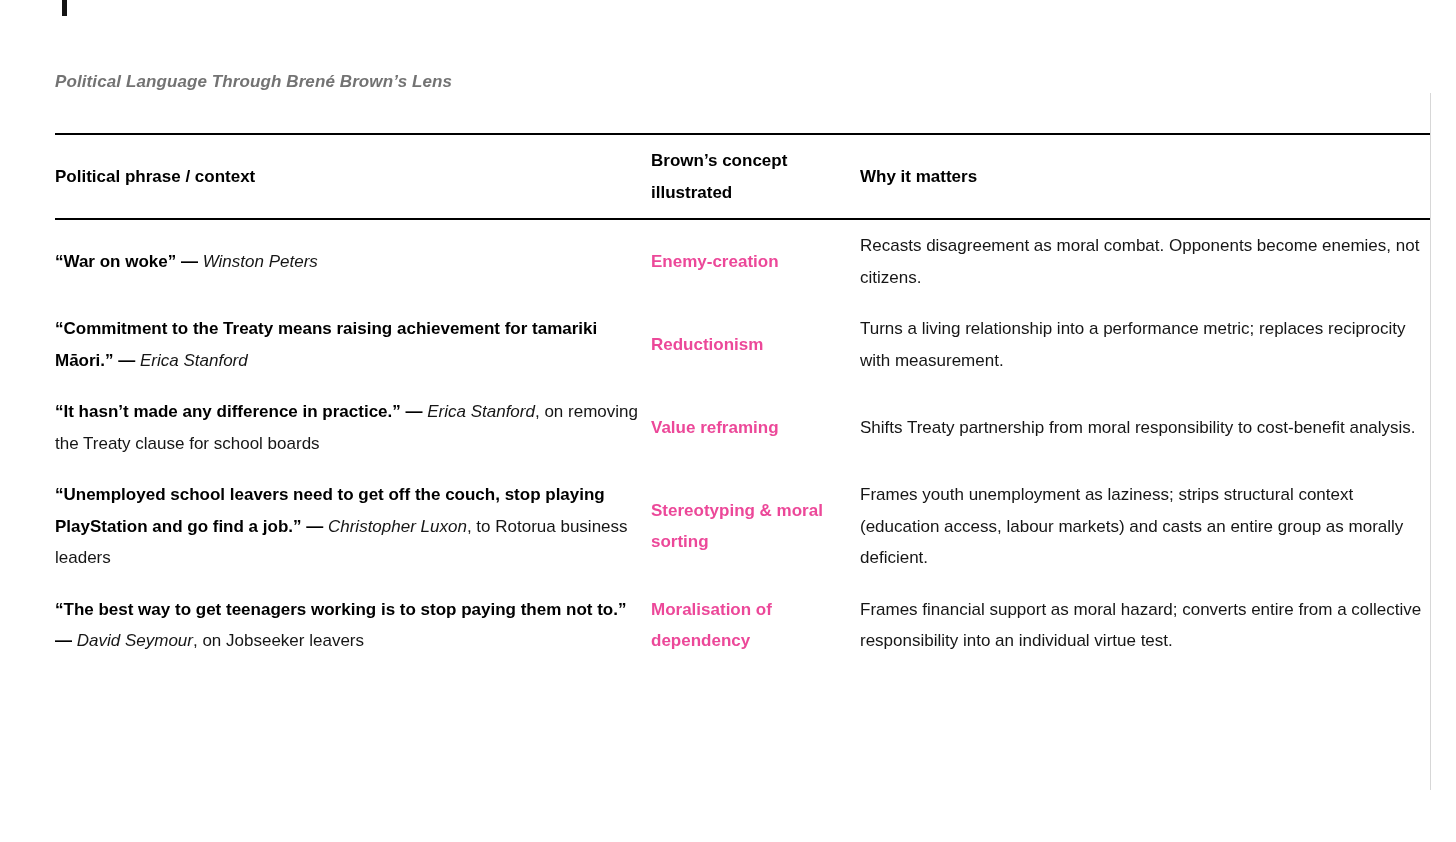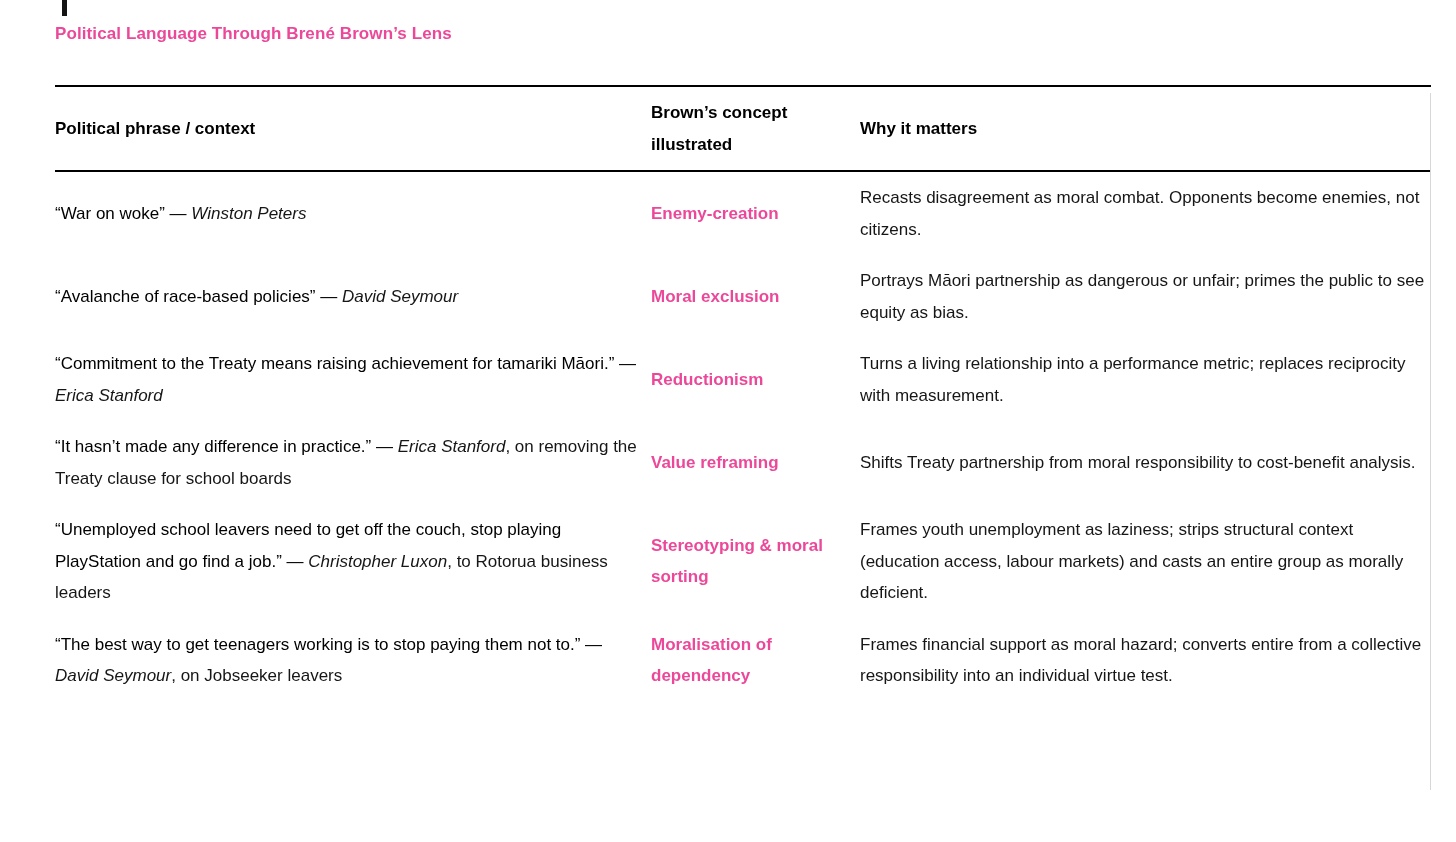--- a/index.html
+++ b/index.html
@@ -16,24 +16,25 @@
     left: 62px; top: 0;
     width: 5px; height: 16px;
     background: #141414;
   }
   .doc {
     position: absolute;
     left: 55px; top: 0;
     width: 1376px;
   }
   .doc-title {
-    margin-top: 24px;
+    margin-top: 72px;
     font-size: 17px;
     font-weight: bold;
-    color: #ec4899;
+    font-style: italic;
+    color: #737373;
     letter-spacing: 0.1px;
   }
   table.concept-table {
     margin-top: 41px;
     width: 1376px;
     border-collapse: collapse;
     table-layout: fixed;
     border-top: 2px solid #000;
   }
   table.concept-table col.c1 { width: 596px; }
@@ -51,21 +52,21 @@
     color: #000;
     padding: 10px 14px 10px 0;
     height: 82px;
   }
   tbody td {
     padding: 10px 14px 10px 0;
   }
   tbody td.cell-phrase { padding-right: 8px; }
   tbody td.cell-concept { font-weight: bold; color: #ec4899; padding-right: 6px; }
   tbody td.cell-why { padding-right: 2px; }
-  .b { font-weight: normal; color: #000; }
+  .b { font-weight: bold; color: #000; }
   .i { font-style: italic; }
   .table-right-edge {
     position: absolute;
     left: 1430px; top: 93px;
     width: 1px; height: 697px;
     background: #d7d7d7;
   }
 </style>
 </head>
 <body>
@@ -88,25 +89,20 @@
         <th>Why it matters</th>
       </tr>
     </thead>
     <tbody>
       <tr>
         <td class="cell-phrase"><span class="b">“War on woke” — </span><span class="i">Winston Peters</span><span></span></td>
         <td class="cell-concept">Enemy-creation</td>
         <td class="cell-why">Recasts disagreement as moral combat. Opponents become enemies, not citizens.</td>
       </tr>
       <tr>
-        <td class="cell-phrase"><span class="b">“Avalanche of race-based policies” — </span><span class="i">David Seymour</span><span></span></td>
-        <td class="cell-concept">Moral exclusion</td>
-        <td class="cell-why">Portrays Māori partnership as dangerous or unfair; primes the public to see equity as bias.</td>
-      </tr>
-      <tr>
         <td class="cell-phrase"><span class="b">“Commitment to the Treaty means raising achievement for tamariki Māori.” — </span><span class="i">Erica Stanford</span><span></span></td>
         <td class="cell-concept">Reductionism</td>
         <td class="cell-why">Turns a living relationship into a performance metric; replaces reciprocity with measurement.</td>
       </tr>
       <tr>
         <td class="cell-phrase"><span class="b">“It hasn’t made any difference in practice.” — </span><span class="i">Erica Stanford</span><span>, on removing the Treaty clause for school boards</span></td>
         <td class="cell-concept">Value reframing</td>
         <td class="cell-why">Shifts Treaty partnership from moral responsibility to cost-benefit analysis.</td>
       </tr>
       <tr>

